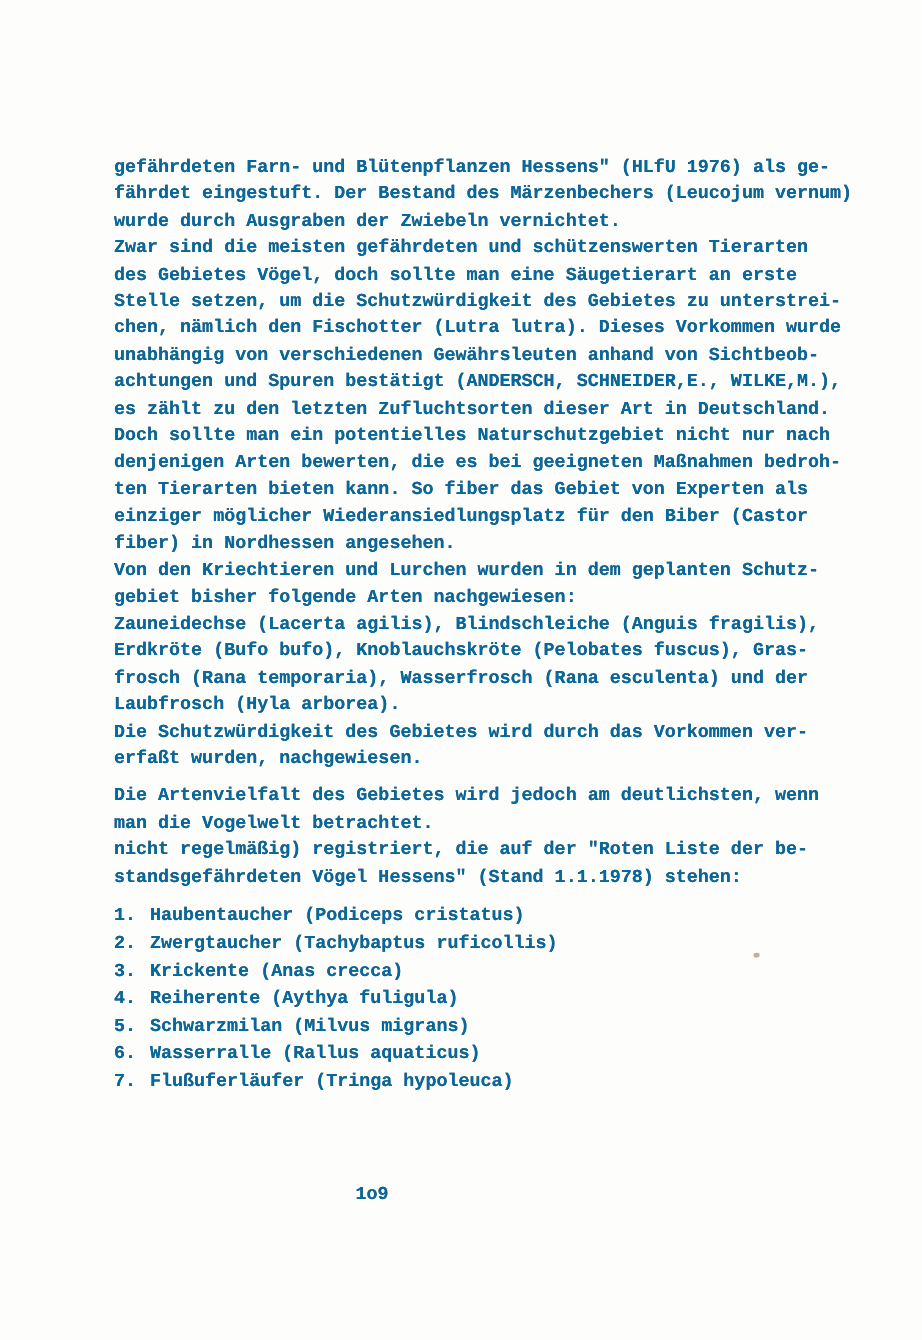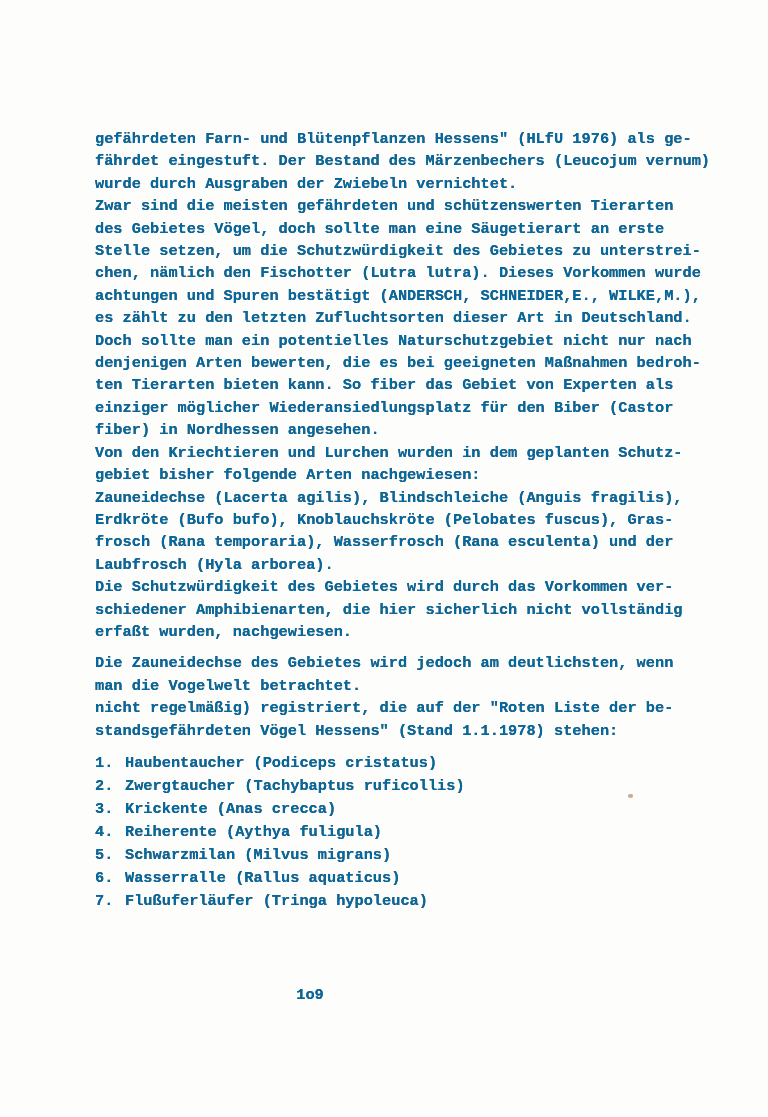--- a/index.html
+++ b/index.html
@@ -75,40 +75,40 @@
   <main class="text-body">
 
     <section>
       <div class="line">gefährdeten Farn- und Blütenpflanzen Hessens" (HLfU 1976) als ge-</div>
       <div class="line">fährdet eingestuft. Der Bestand des Märzenbechers (Leucojum vernum)</div>
       <div class="line">wurde durch Ausgraben der Zwiebeln vernichtet.</div>
       <div class="line">Zwar sind die meisten gefährdeten und schützenswerten Tierarten</div>
       <div class="line">des Gebietes Vögel, doch sollte man eine Säugetierart an erste</div>
       <div class="line">Stelle setzen, um die Schutzwürdigkeit des Gebietes zu unterstrei-</div>
       <div class="line">chen, nämlich den Fischotter (Lutra lutra). Dieses Vorkommen wurde</div>
+      <div class="line">unabhängig von verschiedenen Gewährsleuten anhand von Sichtbeob-</div>
       <div class="line">achtungen und Spuren bestätigt (ANDERSCH, SCHNEIDER,E., WILKE,M.),</div>
       <div class="line">es zählt zu den letzten Zufluchtsorten dieser Art in Deutschland.</div>
       <div class="line">Doch sollte man ein potentielles Naturschutzgebiet nicht nur nach</div>
       <div class="line">denjenigen Arten bewerten, die es bei geeigneten Maßnahmen bedroh-</div>
       <div class="line">ten Tierarten bieten kann. So fiber das Gebiet von Experten als</div>
       <div class="line">einziger möglicher Wiederansiedlungsplatz für den Biber (Castor</div>
       <div class="line">fiber) in Nordhessen angesehen.</div>
       <div class="line">Von den Kriechtieren und Lurchen wurden in dem geplanten Schutz-</div>
       <div class="line">gebiet bisher folgende Arten nachgewiesen:</div>
       <div class="line">Zauneidechse (Lacerta agilis), Blindschleiche (Anguis fragilis),</div>
       <div class="line">Erdkröte (Bufo bufo), Knoblauchskröte (Pelobates fuscus), Gras-</div>
       <div class="line">frosch (Rana temporaria), Wasserfrosch (Rana esculenta) und der</div>
       <div class="line">Laubfrosch (Hyla arborea).</div>
       <div class="line">Die Schutzwürdigkeit des Gebietes wird durch das Vorkommen ver-</div>
-      <div class="line">schiedener Amphibienarten, die hier sicherlich nicht vollständig</div>
       <div class="line">erfaßt wurden, nachgewiesen.</div>
     </section>
 
     <section class="para-block-2">
-      <div class="line">Die Zauneidechse des Gebietes wird jedoch am deutlichsten, wenn</div>
+      <div class="line">Die Artenvielfalt des Gebietes wird jedoch am deutlichsten, wenn</div>
       <div class="line">man die Vogelwelt betrachtet.</div>
       <div class="line">nicht regelmäßig) registriert, die auf der "Roten Liste der be-</div>
       <div class="line">standsgefährdeten Vögel Hessens" (Stand 1.1.1978) stehen:</div>
     </section>
 
     <ol class="bird-list">
       <li>
         <span class="li-num">1.</span>
         <span class="li-text">Haubentaucher (Podiceps cristatus)</span>
       </li>

